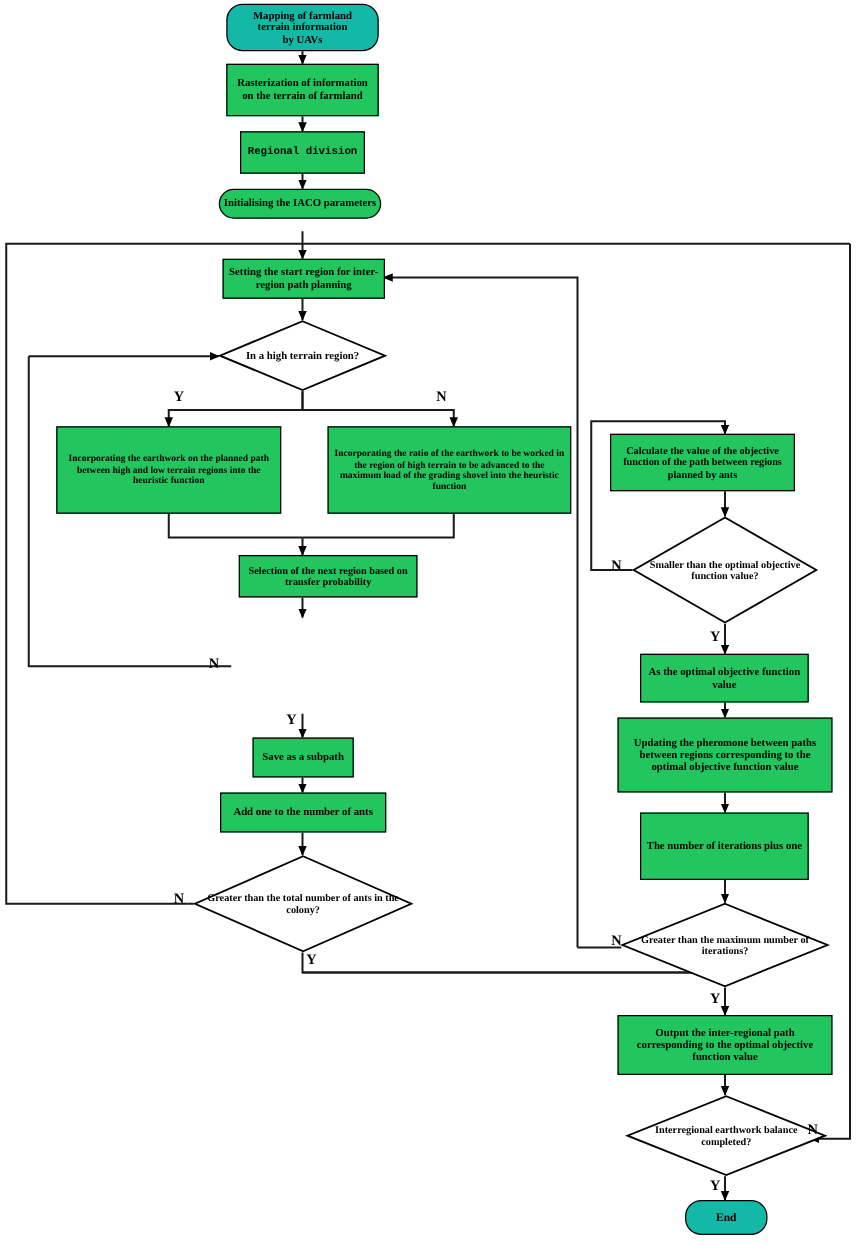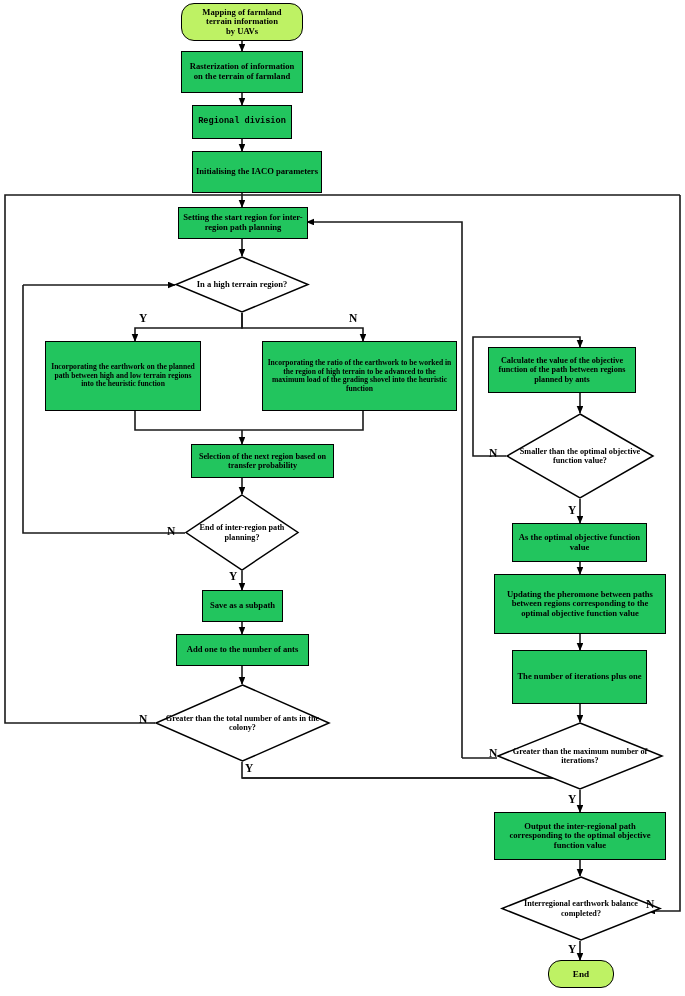--- a/index.html
+++ b/index.html
@@ -29,21 +29,21 @@
     line-height: 1.12;
     z-index: 5;
   }
   .proc {
     border: 1.6px solid #000000;
     background: #22c55e;
     padding: 2px 3px;
   }
   .term {
     border: 1.8px solid #000000;
-    background: #bef264;
+    background: #14b8a6;
     border-radius: 13px;
     padding: 2px 20px;
     text-align: center;
   }
   .dec-wrap {
     position: absolute;
     z-index: 5;
   }
   .dec-wrap svg {
     position: absolute;
@@ -182,43 +182,37 @@
   <svg id="wires2" style="position:absolute;left:0;top:0;width:685px;height:996px;z-index:0;" viewBox="0 0 685 996">
     <polyline points="242,778 580,778" style="stroke:#1a1a1a;stroke-width:1.6;fill:none;"></polyline>
   </svg>
 
   <div class="node term fs85" style="left:181px;top:3px;width:122px;height:38px;">Mapping of farmland terrain information by UAVs</div>
 
   <div class="node proc fs85" style="left:181px;top:51px;width:122px;height:42px;">Rasterization of information on the terrain of farmland</div>
 
   <div class="node proc fs85" style="left:192px;top:105px;width:100px;height:34px;font-family:Liberation Mono, monospace;">Regional division</div>
 
-  <div class="node proc fs85" style="left:192px;top:151px;width:130px;height:42px;">Initialising the IACO parameters</div>
+  <div class="node proc fs85" style="left:175px;top:151px;width:130px;height:24px;border-radius:16px;">Initialising the IACO parameters</div>
 
   <div class="node proc fs85" style="left:178px;top:207px;width:130px;height:32px;">Setting the start region for inter-region path planning</div>
 
   <div class="dec-wrap" style="left:175px;top:256px;width:134px;height:57px;">
     <svg width="134" height="57" viewBox="0 0 134 57">
       <polygon points="67,1 133,28.5 67,56 1,28.5" style="fill:#ffffff;stroke:#000000;stroke-width:1.5;"></polygon>
     </svg>
     <div class="dec-label fs85">In a high terrain region?</div>
   </div>
 
-  <div class="node proc fs75" style="left:45px;top:341px;width:156px;height:70px;">Incorporating the earthwork on the planned path between high and low terrain regions into the heuristic function</div>
+  <div class="node proc fs75" style="left:45px;top:341px;width:180px;height:70px;">Incorporating the earthwork on the planned path between high and low terrain regions into the heuristic function</div>
 
   <div class="node proc fs75" style="left:262px;top:341px;width:195px;height:70px;">Incorporating the ratio of the earthwork to be worked in the region of high terrain to be advanced to the maximum load of the grading shovel into the heuristic function</div>
 
   <div class="node proc fs8" style="left:171px;top:444px;width:143px;height:34px;margin-left:20px;">Selection of the next region based on transfer probability</div>
 
-  <div class="dec-wrap" style="left:185px;top:494px;width:114px;height:77px;">
-    <svg width="114" height="77" viewBox="0 0 114 77">
-      <polygon points="57,1 113,38.5 57,76 1,38.5" style="fill:#ffffff;stroke:#000000;stroke-width:1.5;"></polygon>
-    </svg>
-    <div class="dec-label fs8">End of inter-region path planning?</div>
-  </div>
 
   <div class="node proc fs85" style="left:202px;top:590px;width:81px;height:32px;">Save as a subpath</div>
 
   <div class="node proc fs85" style="left:176px;top:634px;width:133px;height:32px;">Add one to the number of ants</div>
 
   <div class="dec-wrap" style="left:155px;top:684px;width:175px;height:78px;">
     <svg width="175" height="78" viewBox="0 0 175 78">
       <polygon points="87.5,1 174,39 87.5,77 1,39" style="fill:#ffffff;stroke:#000000;stroke-width:1.5;"></polygon>
     </svg>
     <div class="dec-label fs8">Greater than the total number of ants in the colony?</div>

